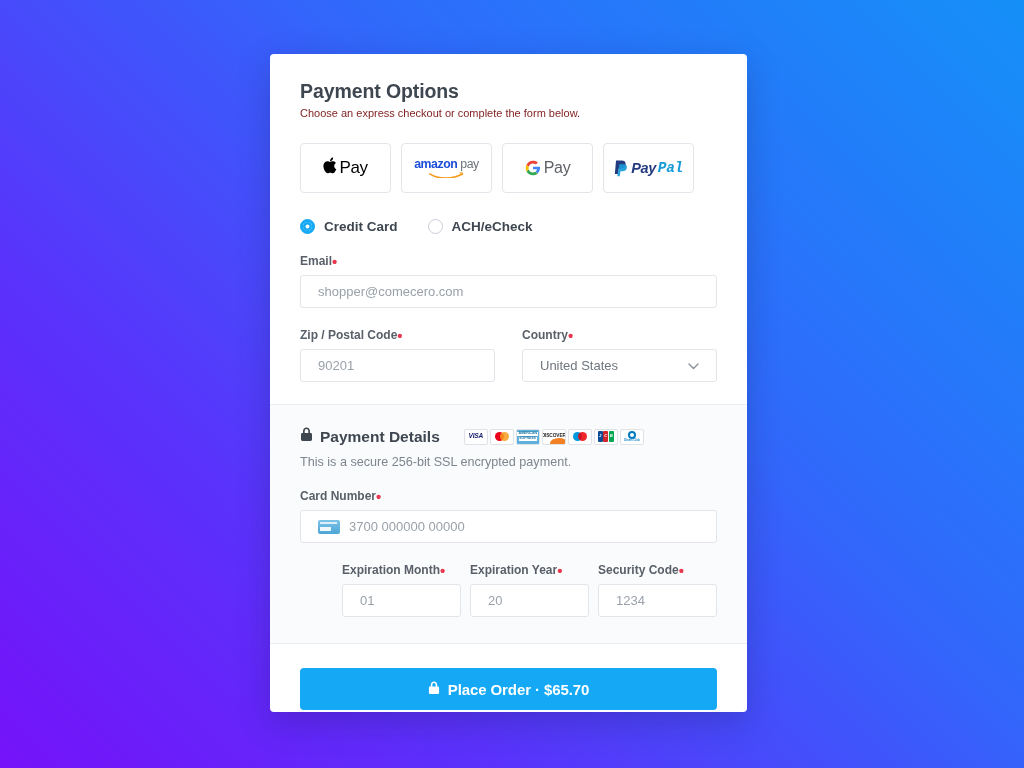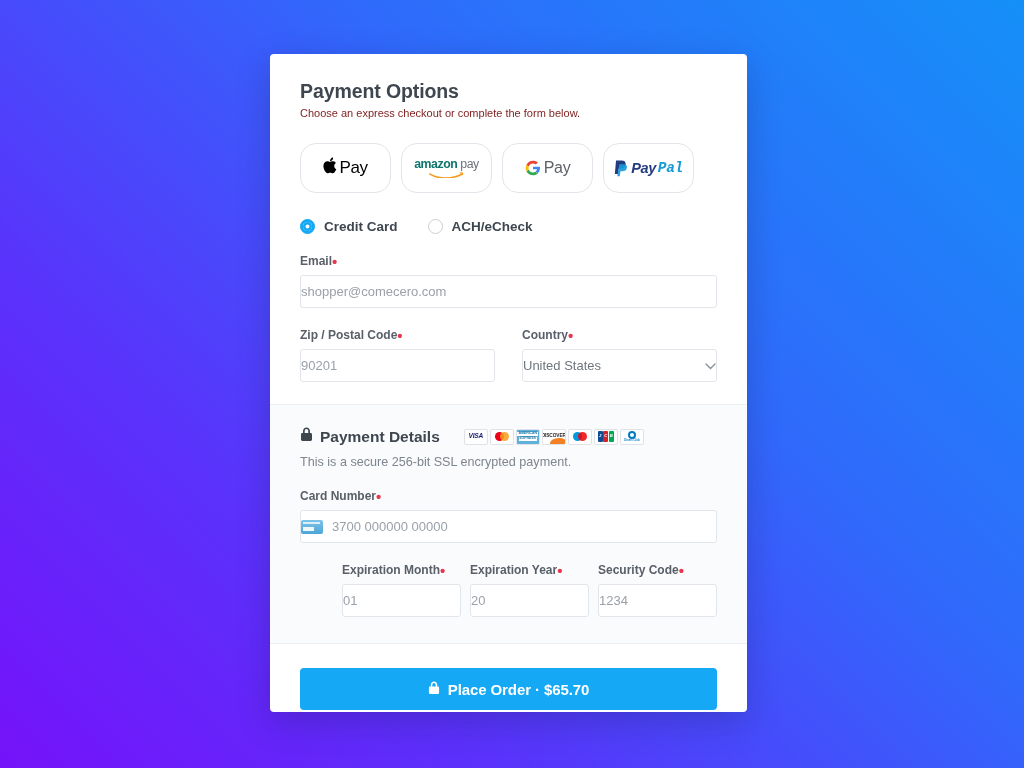--- a/index.html
+++ b/index.html
@@ -31,35 +31,35 @@
   }
   .page-sub {
     margin-top: 4px; font-size: 11px; color: #7f1d1d;
   }
 
   .express-row {
     display: flex; gap: 10px; margin-top: 24px;
   }
   .express-btn {
     width: 91px; height: 50px;
-    border: 1px solid #e2e5e9; border-radius: 16px;
+    border: 1px solid #e2e5e9; border-radius: 4px;
     background: #fff;
     display: flex; align-items: center; justify-content: center;
     cursor: pointer;
   }
 
   
   .applepay { display: flex; align-items: center; gap: 2px; }
   .applepay .glyph { font-size: 19px; color: #000; line-height: 1; margin-top: -3px;}
   .applepay .word { font-size: 17px; color: #000; letter-spacing: -0.4px; }
 
   
   .amazonpay { display: flex; flex-direction: column; align-items: center; line-height: 1; }
   .amazonpay .w { font-size: 12.3px; letter-spacing: -0.45px; }
-  .amazonpay .w b { color: #0f766e; font-weight: bold; }
+  .amazonpay .w b { color: #1d4ed8; font-weight: bold; }
   .amazonpay .w i { color: #6d737a; font-style: normal; font-weight: normal; }
   .amazon-smile { width: 40px; height: 6px; margin-top: 1px; }
 
   
   .gpay { display: flex; align-items: center; gap: 3px; }
   .gpay .word { font-size: 16px; color: #5f6368; letter-spacing: -0.3px; }
 
   
   .paypal { display: flex; align-items: center; gap: 2px; }
   .paypal .word { font-size: 14.5px; font-weight: bold; font-style: italic; letter-spacing: -0.4px; }
@@ -88,21 +88,21 @@
   .flabel {
     font-size: 12px; font-weight: bold; color: #596069;
     margin-bottom: 7px; display: flex; align-items: center; 
   }
   .req { color: #e8384f; font-size: 15px; line-height: 0.6; }
   .input {
     width: 100%; height: 33px;
     border: 1px solid #e2e5e9; border-radius: 3px;
     background: #fff;
     display: flex; align-items: center;
-    padding: 0 0;
+    padding: 0 17px;
     font-size: 13px; color: #9aa1a9;
   }
   .input.sel { justify-content: space-between; }
   .chev { color: #8a9199; font-size: 11px; }
 
   .two-col { display: flex; gap: 27px; margin-top: 20px; }
   .two-col > div { flex: 1; }
 
   
   .sec-mid {

